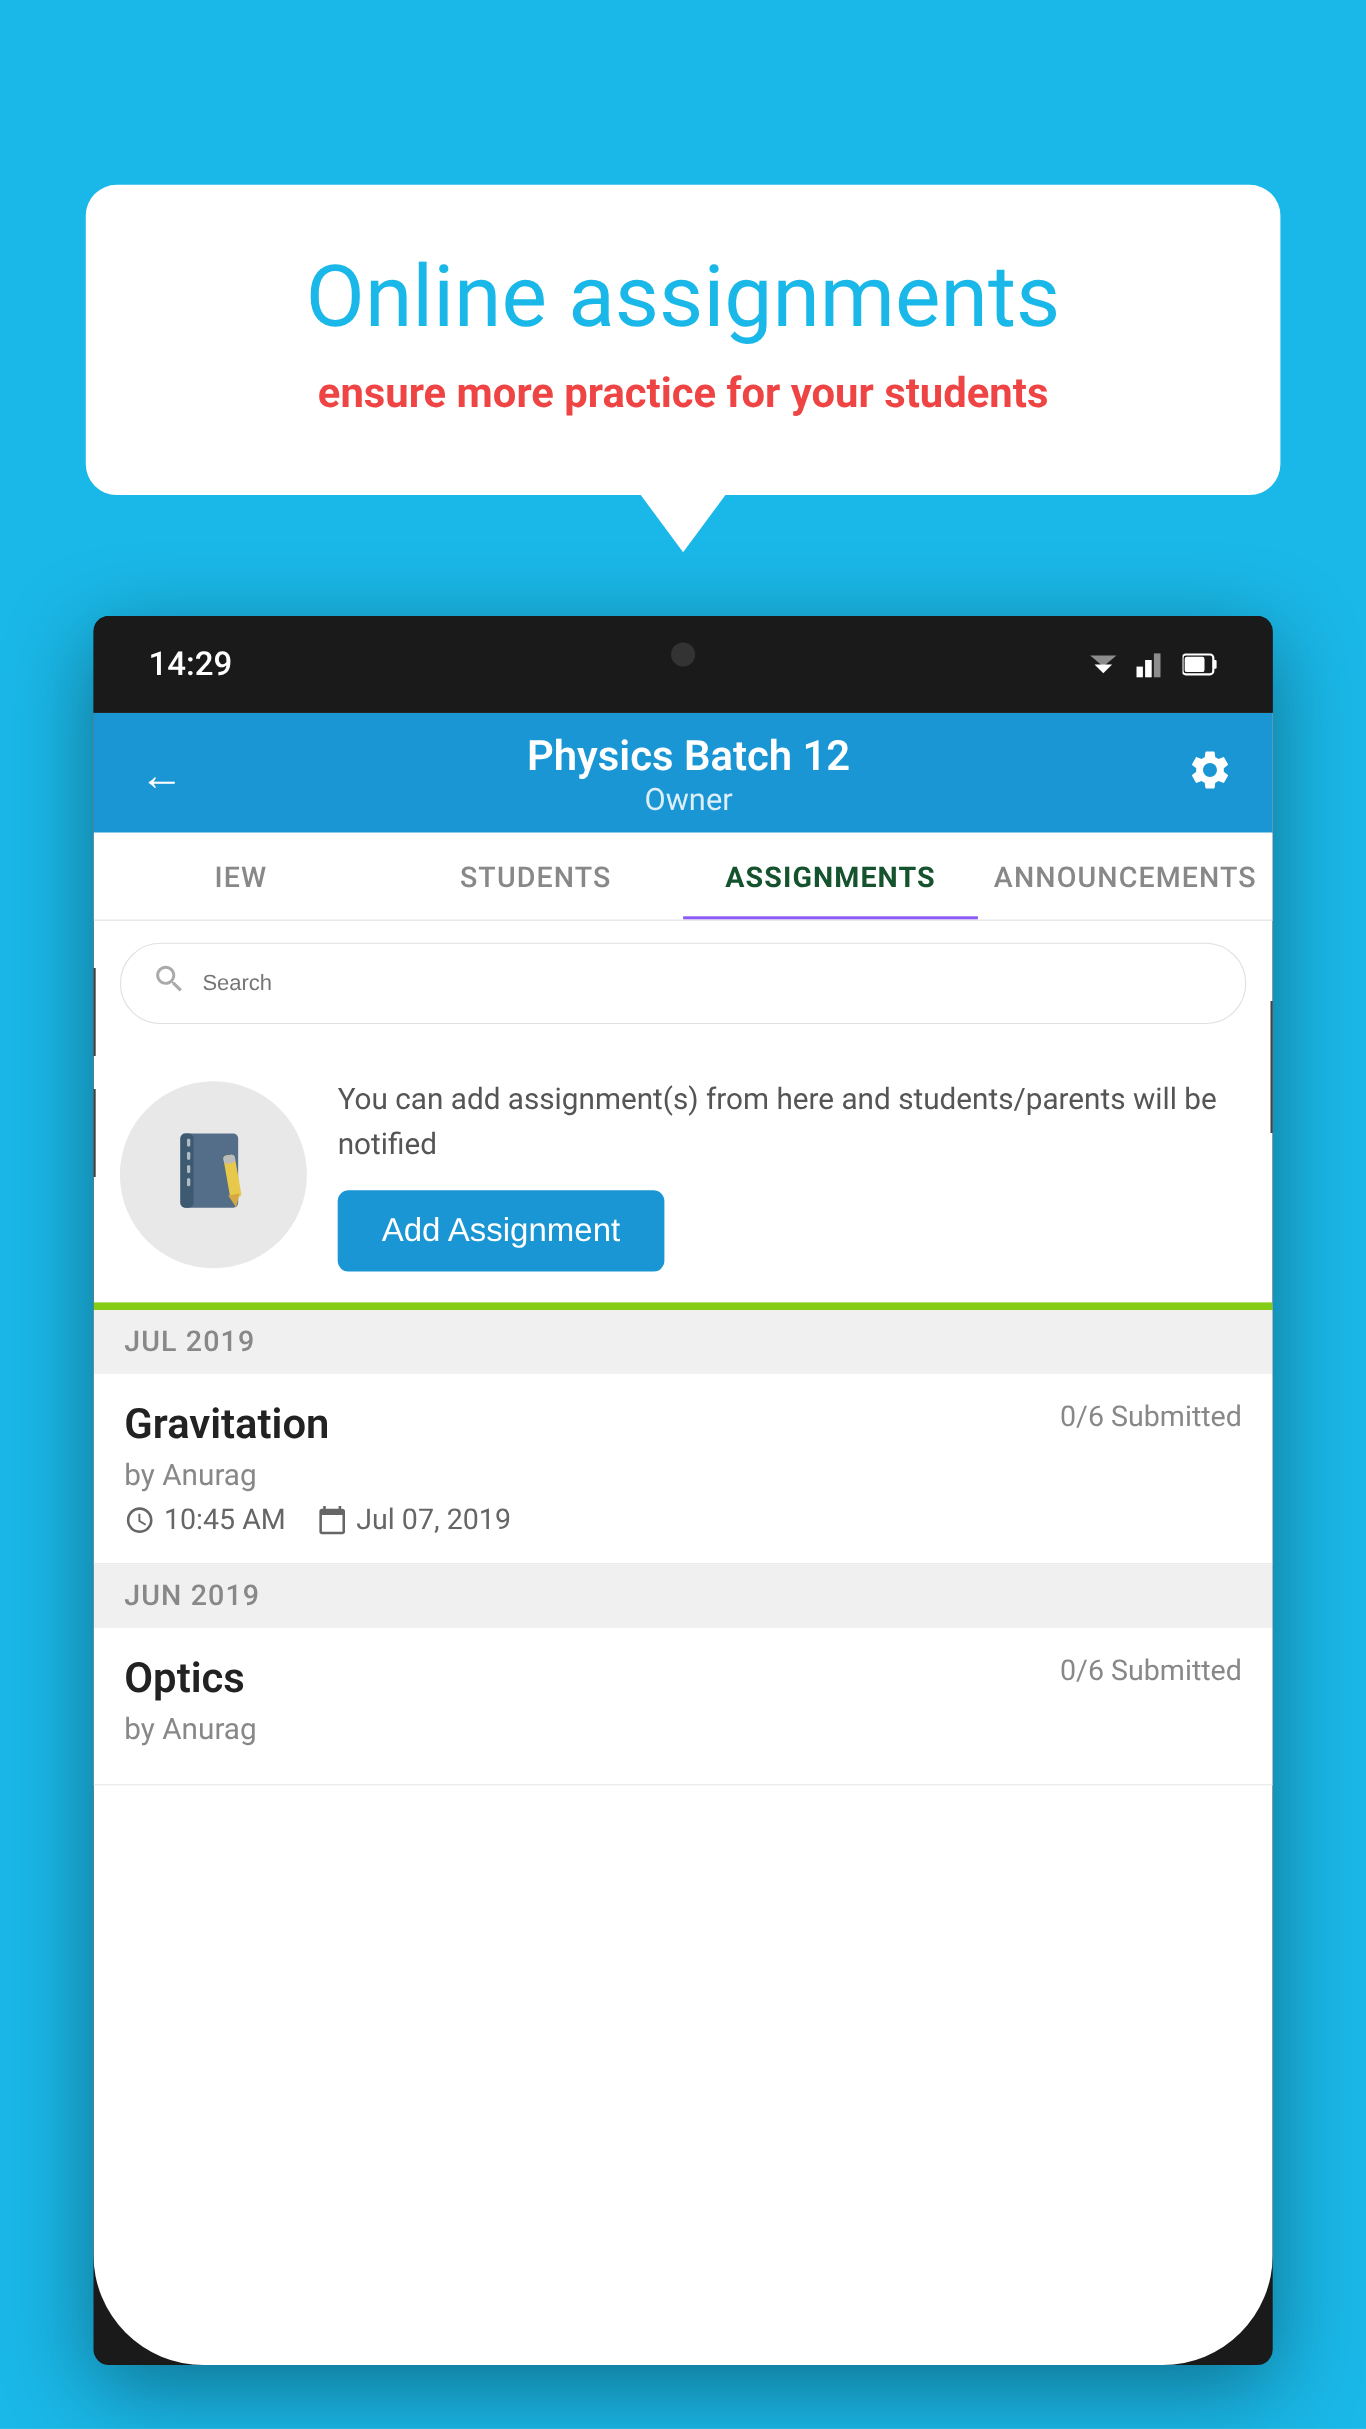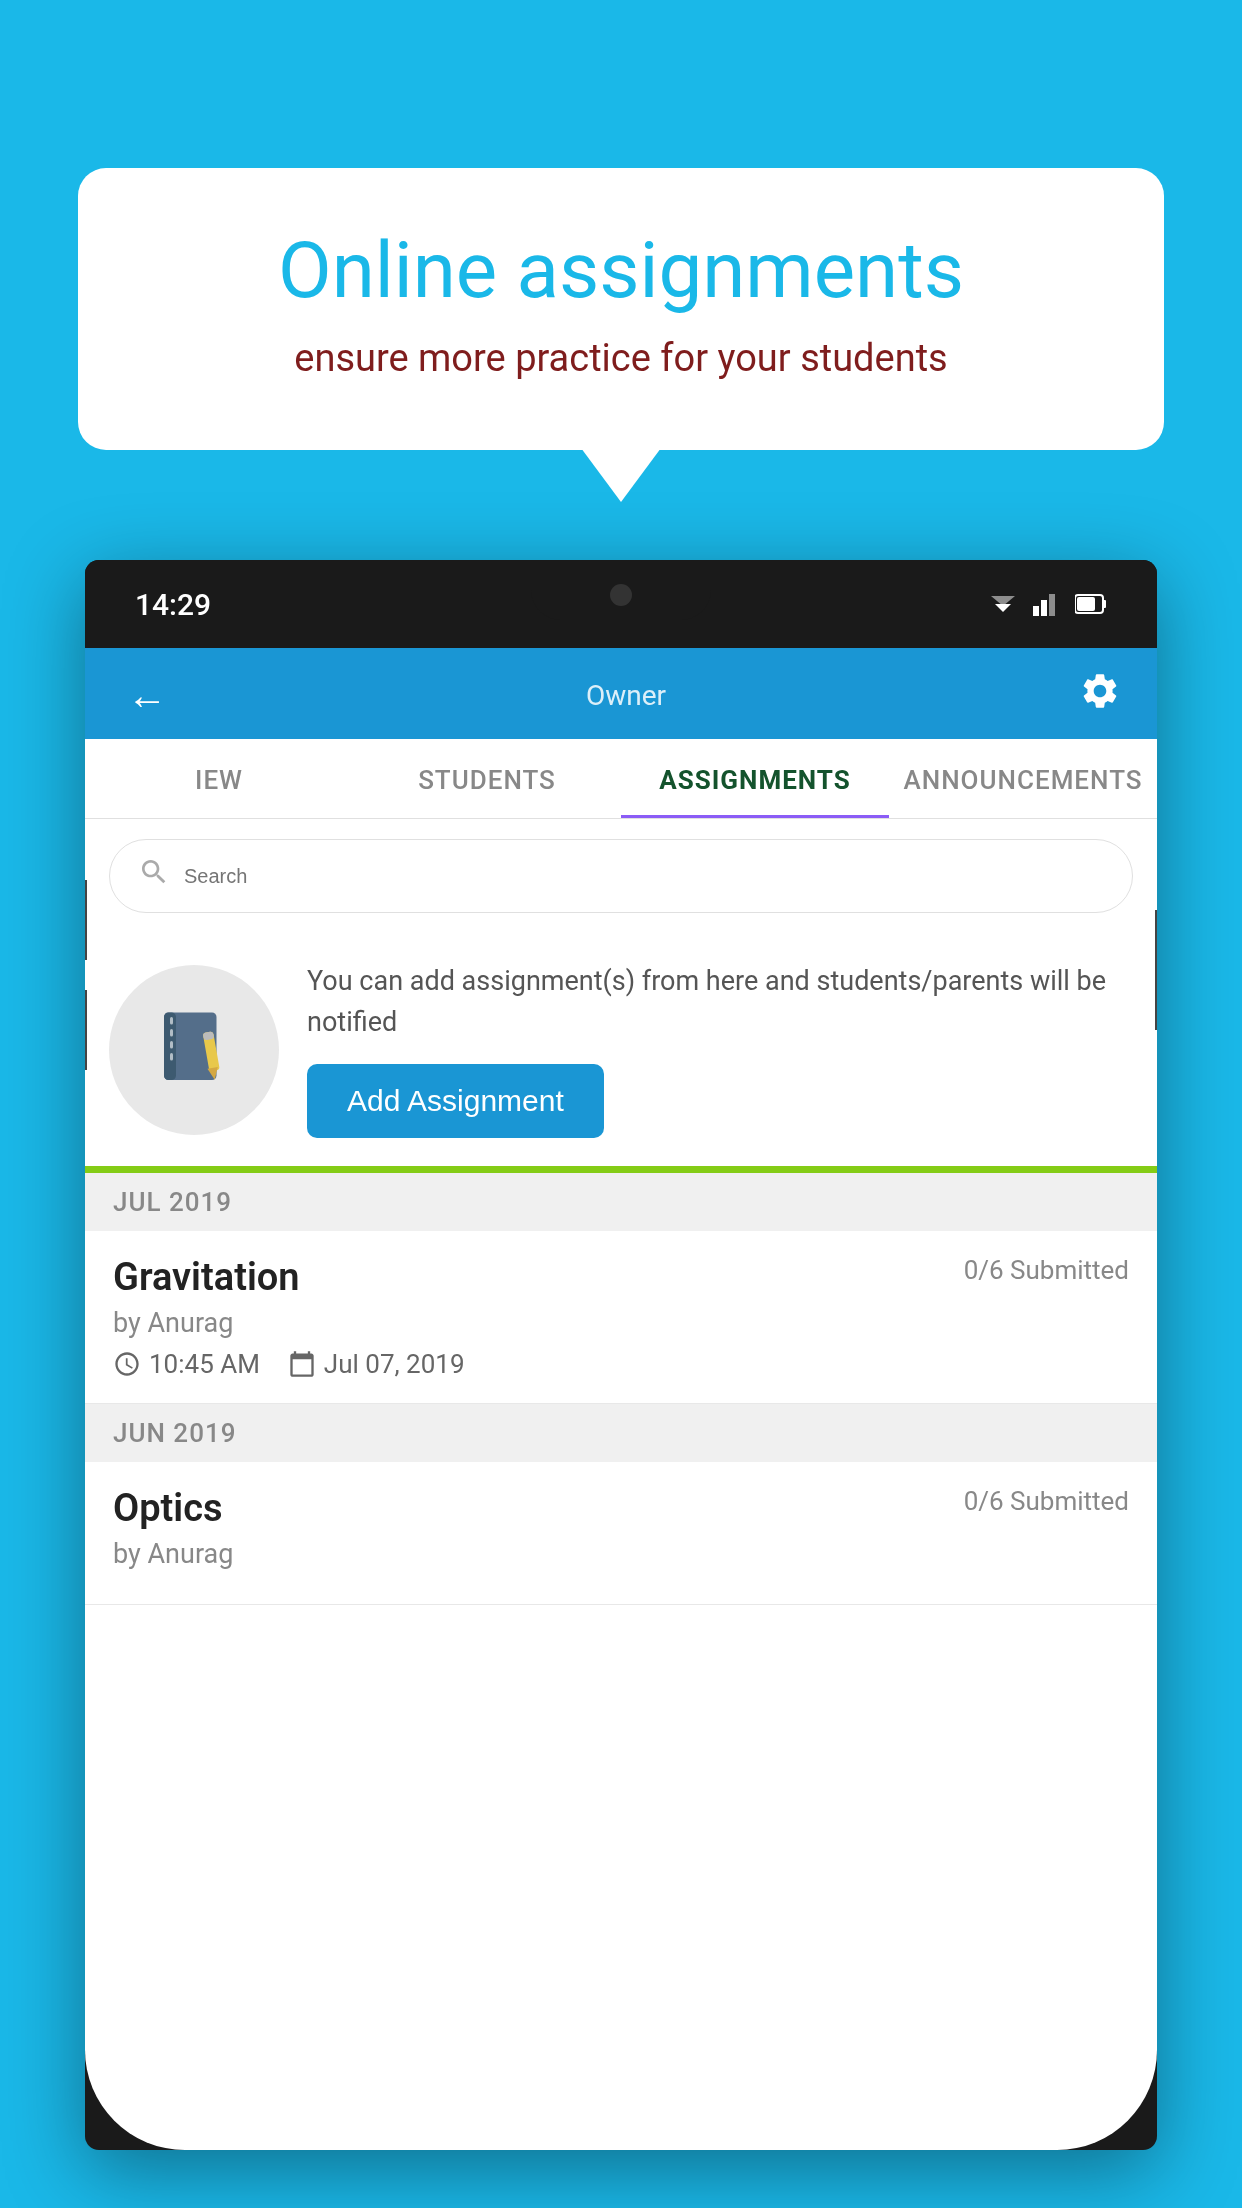--- a/index.html
+++ b/index.html
@@ -37,22 +37,22 @@
     }
     .speech-bubble-title {
       font-size: 78px;
       color: #1ab8e8;
       font-weight: 400;
       line-height: 1.1;
       margin-bottom: 22px;
     }
     .speech-bubble-subtitle {
       font-size: 38px;
-      color: #7f1d1d;
-      font-weight: 400;
+      color: #ef4444;
+      font-weight: 700;
     }
 
     
     .phone {
       position: absolute;
       top: 560px;
       left: 85px;
       width: 1072px;
       height: 1590px;
       background: #1a1a1a;
@@ -366,20 +366,21 @@
         <rect x="2" y="4" width="18" height="14" rx="2" fill="white"></rect>
       </svg>
     </div>
   </div>
 
   <div class="phone-screen">
 
     <div class="app-header">
       <div class="back-btn">←</div>
       <div class="header-center">
+        <div class="header-title">Physics Batch 12</div>
         <div class="header-subtitle">Owner</div>
       </div>
       <div class="settings-btn">
         <svg width="42" height="42" viewBox="0 0 24 24" fill="white">
           <path d="M19.14,12.94c0.04-0.3,0.06-0.61,0.06-0.94c0-0.32-0.02-0.64-0.07-0.94l2.03-1.58c0.18-0.14,0.23-0.41,0.12-0.61 l-1.92-3.32c-0.12-0.22-0.37-0.29-0.59-0.22l-2.39,0.96c-0.5-0.38-1.03-0.7-1.62-0.94L14.4,2.81c-0.04-0.24-0.24-0.41-0.48-0.41 h-3.84c-0.24,0-0.43,0.17-0.47,0.41L9.25,5.35C8.66,5.59,8.12,5.92,7.63,6.29L5.24,5.33c-0.22-0.08-0.47,0-0.59,0.22L2.74,8.87 C2.62,9.08,2.66,9.34,2.86,9.48l2.03,1.58C4.84,11.36,4.8,11.69,4.8,12s0.02,0.64,0.07,0.94l-2.03,1.58 c-0.18,0.14-0.23,0.41-0.12,0.61l1.92,3.32c0.12,0.22,0.37,0.29,0.59,0.22l2.39-0.96c0.5,0.38,1.03,0.7,1.62,0.94l0.36,2.54 c0.05,0.24,0.24,0.41,0.48,0.41h3.84c0.24,0,0.44-0.17,0.47-0.41l0.36-2.54c0.59-0.24,1.13-0.56,1.62-0.94l2.39,0.96 c0.22,0.08,0.47,0,0.59-0.22l1.92-3.32c0.12-0.22,0.07-0.47-0.12-0.61L19.14,12.94z M12,15.6c-1.98,0-3.6-1.62-3.6-3.6 s1.62-3.6,3.6-3.6s3.6,1.62,3.6,3.6S13.98,15.6,12,15.6z"></path>
         </svg>
       </div>
     </div>
 
     <div class="tabs">

